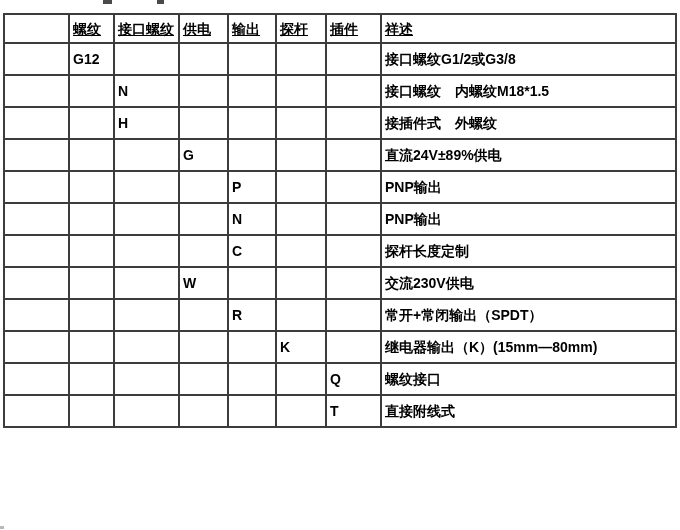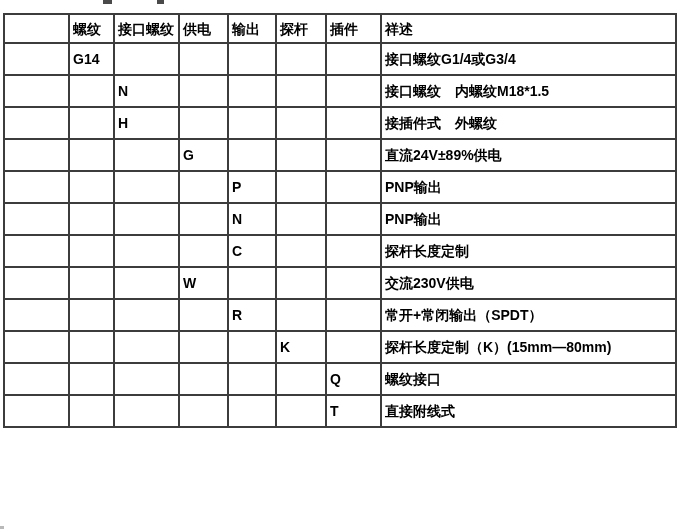--- a/index.html
+++ b/index.html
@@ -34,20 +34,21 @@
     color: #000000;
     padding: 0 2px 0 3px;
     vertical-align: middle;
     white-space: nowrap;
     overflow: hidden;
     height: 30px;
     line-height: 1;
   }
   #spec-table thead td {
     height: 27px;
+    text-decoration: underline;
   }
 </style>
 </head>
 <body>
 
 <div class="artifact" style="left:103px; top:0; width:9px; height:4px;"></div>
 <div class="artifact" style="left:157px; top:0; width:7px; height:4px;"></div>
 <div class="artifact-bottom" style="left:0; top:526px; width:4px; height:3px;"></div>
 
 <table id="spec-table">
@@ -69,27 +70,27 @@
         <td>供电</td>
         <td>输出</td>
         <td>探杆</td>
         <td>插件</td>
         <td>祥述</td>
       </tr>
     </thead>
   <tbody>
       <tr>
         <td></td>
-        <td>G14</td>
-        <td></td>
-        <td></td>
-        <td></td>
-        <td></td>
-        <td></td>
-        <td>接口螺纹G1/4或G3/4</td>
+        <td>G12</td>
+        <td></td>
+        <td></td>
+        <td></td>
+        <td></td>
+        <td></td>
+        <td>接口螺纹G1/2或G3/8</td>
       </tr>
       <tr>
         <td></td>
         <td></td>
         <td>N</td>
         <td></td>
         <td></td>
         <td></td>
         <td></td>
         <td>接口螺纹　内螺纹M18*1.5</td>
@@ -165,21 +166,21 @@
         <td>常开+常闭输出（SPDT）</td>
       </tr>
       <tr>
         <td></td>
         <td></td>
         <td></td>
         <td></td>
         <td></td>
         <td>K</td>
         <td></td>
-        <td>探杆长度定制（K）(15mm—80mm)</td>
+        <td>继电器输出（K）(15mm—80mm)</td>
       </tr>
       <tr>
         <td></td>
         <td></td>
         <td></td>
         <td></td>
         <td></td>
         <td></td>
         <td>Q</td>
         <td>螺纹接口</td>

